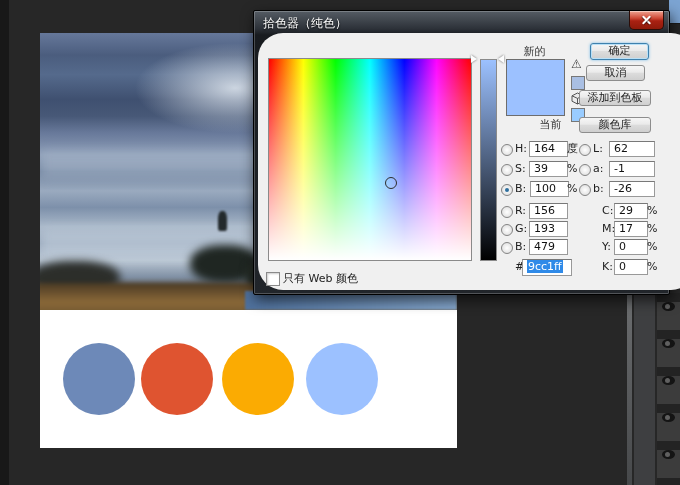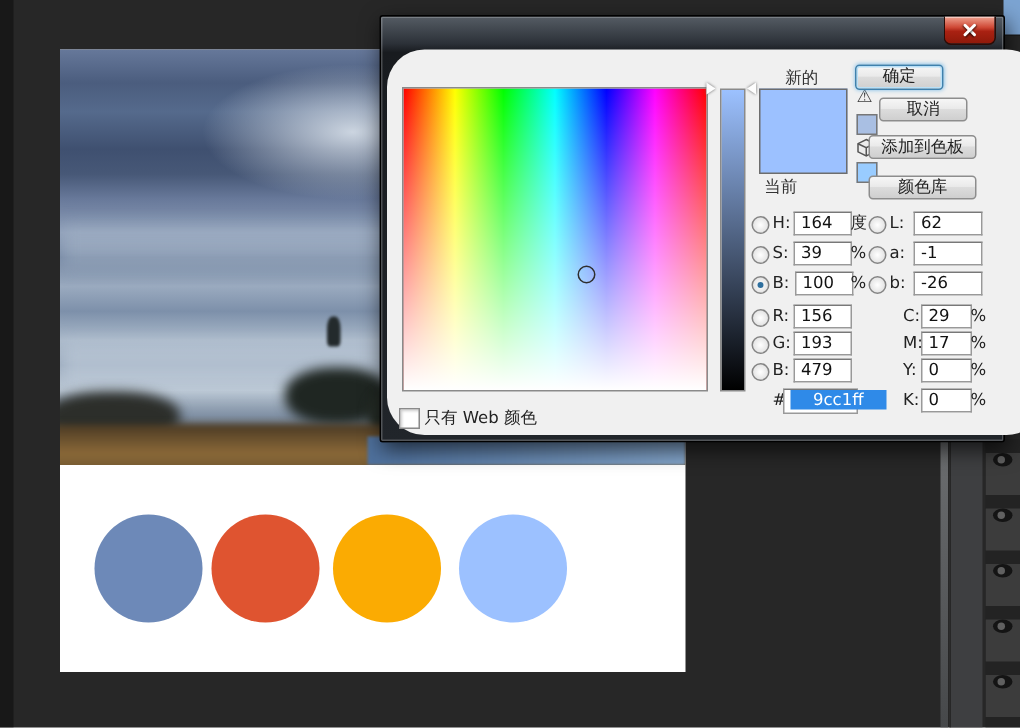--- a/index.html
+++ b/index.html
@@ -76,21 +76,21 @@
 
   .radio{width:10px;height:10px;border:1px solid #848484;border-radius:50%;
     background:radial-gradient(#ffffff,#d9d9d9);}
   .radio.checked::after{content:'';position:absolute;left:3px;top:3px;width:4px;height:4px;border-radius:50%;background:#2e6f9e;}
   .radio,.rlabel,.ibox,.unit,.hexmark{position:absolute;}
   .rlabel,.unit{font-size:11px;color:#222;line-height:16px;}
   .ibox{background:#fff;border:1px solid #999;border-top-color:#787878;height:14px;
     font-size:11px;color:#111;padding:0 0 0 4px;line-height:14px;}
 
   .hexfield{left:264px;top:226px;width:44px;height:15px;}
-  .hexsel{background:#2f8ae8;color:#fff;font-size:11px;line-height:14px;padding:0 15px;}
+  .hexsel{background:#2f8ae8;color:#fff;font-size:11px;line-height:14px;padding:0 1px;}
 
   .chkbox{left:8px;top:239px;width:12px;height:12px;background:#fff;border:1px solid #8a8a8a;
     box-shadow:inset 1px 1px 2px rgba(0,0,0,.2);}
   .chklabel{left:25px;top:238px;font-size:11px;color:#222;}
 
   .btn{background:linear-gradient(#f6f6f6,#eaeaea 45%,#dcdcdc 50%,#cfcfcf);
     border:1px solid #8d8d8d;border-radius:3px;font-size:11px;color:#222;
     text-align:center;line-height:13px;padding:0;}
   .btn.default{border-color:#3f81ad;box-shadow:inset 0 0 0 1px #b9e0f7,0 0 3px #79bce8;}
 </style>
@@ -144,38 +144,39 @@
 <div class="abs chip" style="left:668px;top:84px;width:12px;height:15px;background:#454545"></div>
 <div class="abs chip" style="left:668px;top:102px;width:12px;height:13px;background:#3d3d3d"></div>
 <div class="abs chip" style="left:668px;top:140px;width:12px;height:15px;background:#505050"></div>
 <div class="abs chip" style="left:668px;top:170px;width:12px;height:17px;background:#5a5a5a"></div>
 <div class="abs chip" style="left:668px;top:195px;width:12px;height:15px;background:#4a4a4a"></div>
 <div class="abs chip" style="left:668px;top:220px;width:12px;height:15px;background:#555555"></div>
 <div class="abs chip" style="left:668px;top:246px;width:12px;height:12px;background:#444444"></div>
 
 <div class="abs dialog">
   <div class="abs titlebar">
+    <span class="abs title-text">拾色器（纯色）</span>
     <div class="abs close-btn">
       <span class="abs xbar a"></span>
       <span class="abs xbar b"></span>
     </div>
   </div>
 
   <div class="abs client">
 
     <div class="abs color-field">
       <div class="abs marker"></div>
     </div>
     <div class="abs bslider"></div>
     <div class="abs arr left"></div>
     <div class="abs arr right"></div>
 
     <div class="abs sw-label" style="left:248px;top:11px">新的</div>
     <div class="abs swatch" style="background-color: rgb(156, 193, 255);"></div>
-    <div class="abs sw-label" style="left:234px;top:84px">当前</div>
+    <div class="abs sw-label" style="left:264px;top:84px">当前</div>
 
     <div class="abs warn">⚠</div>
     <div class="abs mini-sw" style="top: 43px; background-color: rgb(169, 191, 227);"></div>
     <svg class="abs cube" width="13" height="13" viewBox="0 0 13 13">
       <path d="M6.5 1 L12 3.8 L12 9.2 L6.5 12 L1 9.2 L1 3.8 Z" fill="#ececec" stroke="#555" stroke-width="1"></path>
       <path d="M1 3.8 L6.5 6.4 L12 3.8 M6.5 6.4 L6.5 12" fill="none" stroke="#555" stroke-width="1"></path>
     </svg>
     <div class="abs mini-sw" style="top: 75px; background-color: rgb(153, 204, 255);"></div>
 
     <span class="abs radio" style="left:243px;top:111px"></span>
@@ -234,18 +235,18 @@
     <div class="abs ibox" style="left:356px;top:206px;width:28px">0</div>
     <span class="abs unit" style="left:389px;top:206px">%</span>
 
     <span class="abs rlabel" style="left:344px;top:226px">K:</span>
     <div class="abs ibox" style="left:356px;top:226px;width:28px">0</div>
     <span class="abs unit" style="left:389px;top:226px">%</span>
 
     <div class="abs chkbox"></div>
     <span class="abs chklabel">只有 Web 颜色</span>
 
-    <div class="abs btn default" style="left:312px;top:10px;width:57px;height:15px">确定</div>
+    <div class="abs btn default" style="left:332px;top:10px;width:57px;height:15px">确定</div>
     <div class="abs btn" style="left:328px;top:32px;width:57px;height:14px">取消</div>
     <div class="abs btn" style="left:321px;top:57px;width:70px;height:14px">添加到色板</div>
     <div class="abs btn" style="left:321px;top:84px;width:70px;height:14px">颜色库</div>
   </div>
 </div>
 
 </body></html>

